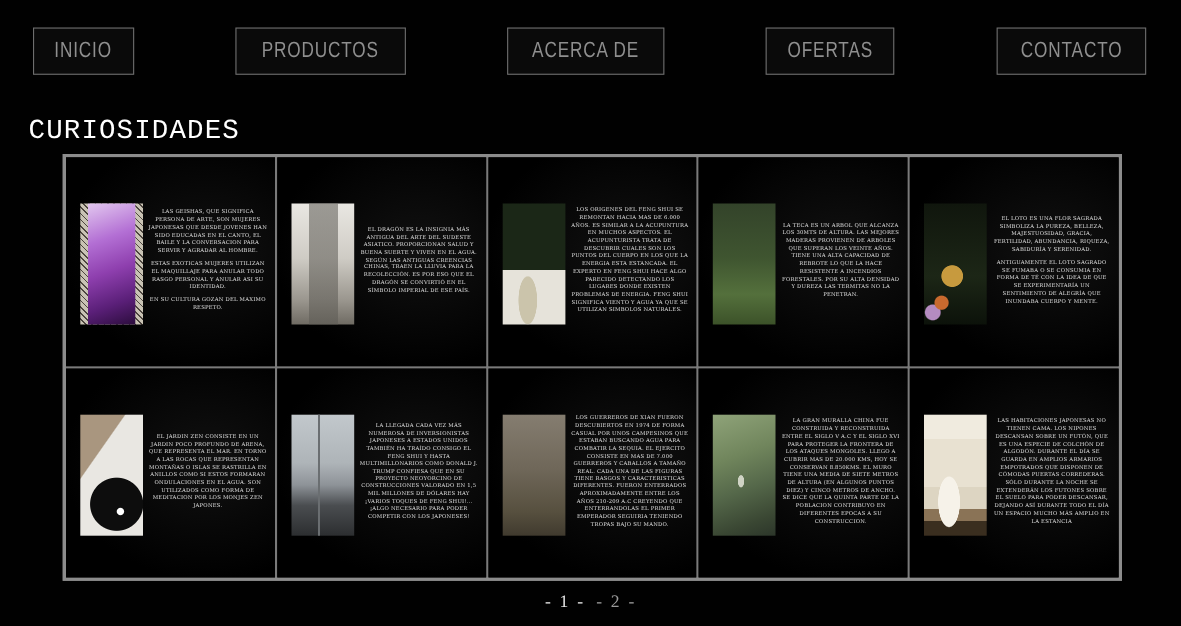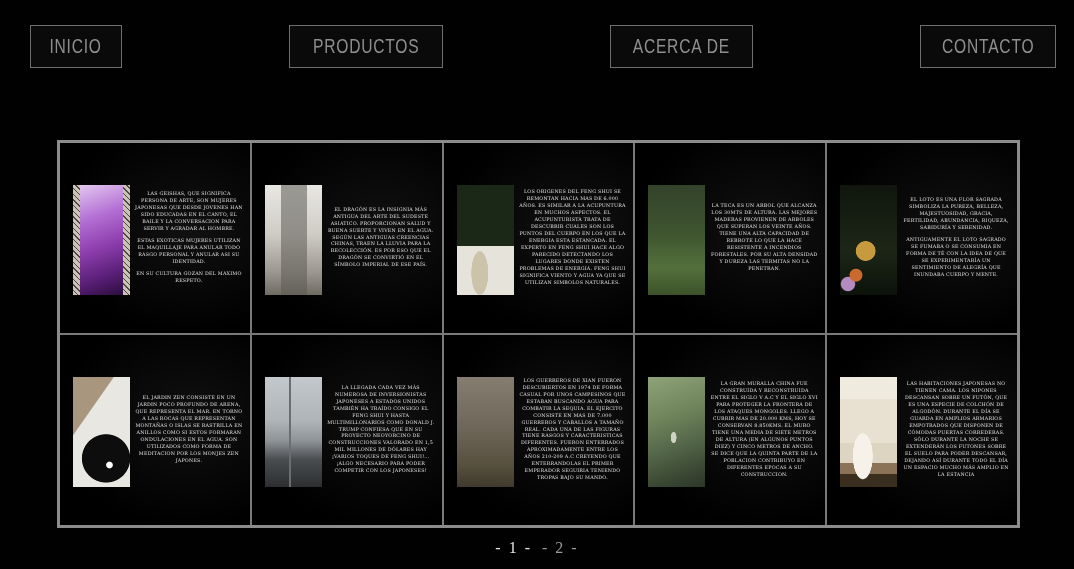--- a/index.html
+++ b/index.html
@@ -1,21 +1,21 @@
 <!DOCTYPE html>
 <html><head>
 <meta charset="utf-8">
 <style>
   html,body{margin:0;padding:0;background:#000;}
   #stage{position:relative;width:1074px;height:569px;background:#010101;overflow:hidden;
          font-family:"Liberation Sans",sans-serif;}
 
   
   #main-nav{position:absolute;top:25px;left:0;width:1074px;height:43px;
-            display:flex;justify-content:space-between;padding:0 18px 0 30px;box-sizing:border-box;}
+            display:flex;justify-content:space-between;padding:0 32px 0 30px;box-sizing:border-box;}
   .nav-btn{height:43px;min-width:92px;padding:0 8px;box-sizing:border-box;
            background:#0a0a0a;border:1px solid #6e6e6e;color:#8f8f8f;
            display:flex;align-items:center;justify-content:center;cursor:pointer;}
   .nav-btn span{font-size:20px;letter-spacing:1px;transform:scaleX(0.78);transform-origin:center;
                 white-space:nowrap;}
 
   
   #page-title{position:absolute;top:104px;left:26px;margin:0;color:#ffffff;
               font-family:"Liberation Mono",monospace;font-weight:normal;
               font-size:25px;letter-spacing:1px;}
@@ -82,24 +82,28 @@
       <div class="nav-btn">
     <span>INICIO</span>
   </div>
       <div class="nav-btn">
     <span>PRODUCTOS</span>
   </div>
       <div class="nav-btn">
     <span>ACERCA DE</span>
   </div>
       <div class="nav-btn">
+    <span>OFERTAS</span>
+  </div>
+      <div class="nav-btn">
     <span>CONTACTO</span>
   </div>
     </nav>
 
+  <h1 id="page-title">CURIOSIDADES</h1>
 
   <div id="grid">
       <div class="cell">
     <div class="inner">
       <div class="photo ph-geisha"></div>
       <div class="cardtext">
             <p>LAS GEISHAS, QUE SIGNIFICA PERSONA DE ARTE, SON MUJERES JAPONESAS QUE DESDE JOVENES HAN SIDO EDUCADAS EN EL CANTO, EL BAILE Y LA CONVERSACION PARA SERVIR Y AGRADAR AL HOMBRE.</p>
             <p>ESTAS EXOTICAS MUJERES UTILIZAN EL MAQUILLAJE PARA ANULAR TODO RASGO PERSONAL Y ANULAR ASI SU IDENTIDAD.</p>
             <p>EN SU CULTURA GOZAN DEL MAXIMO RESPETO.</p>
           </div>

